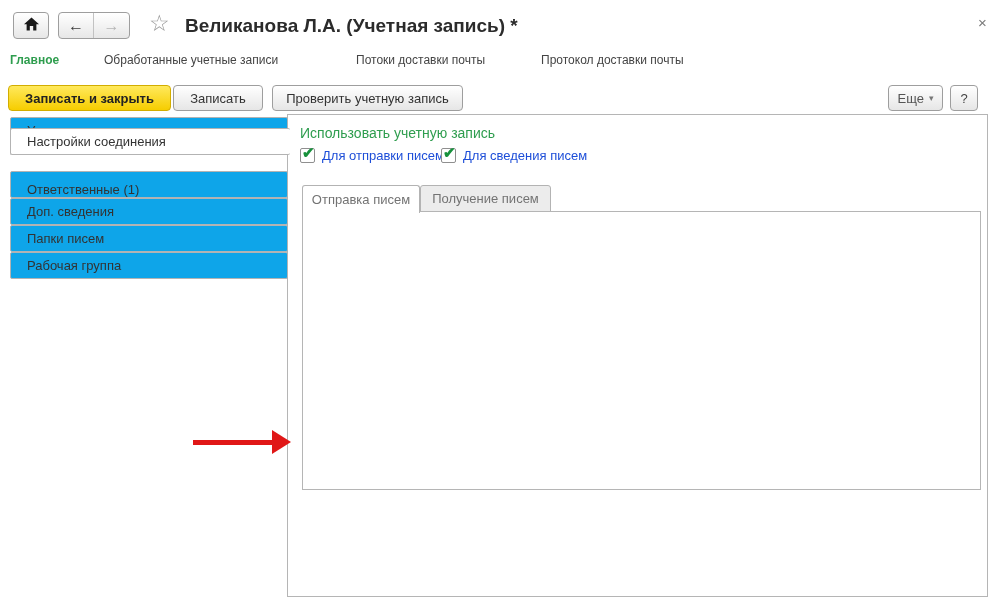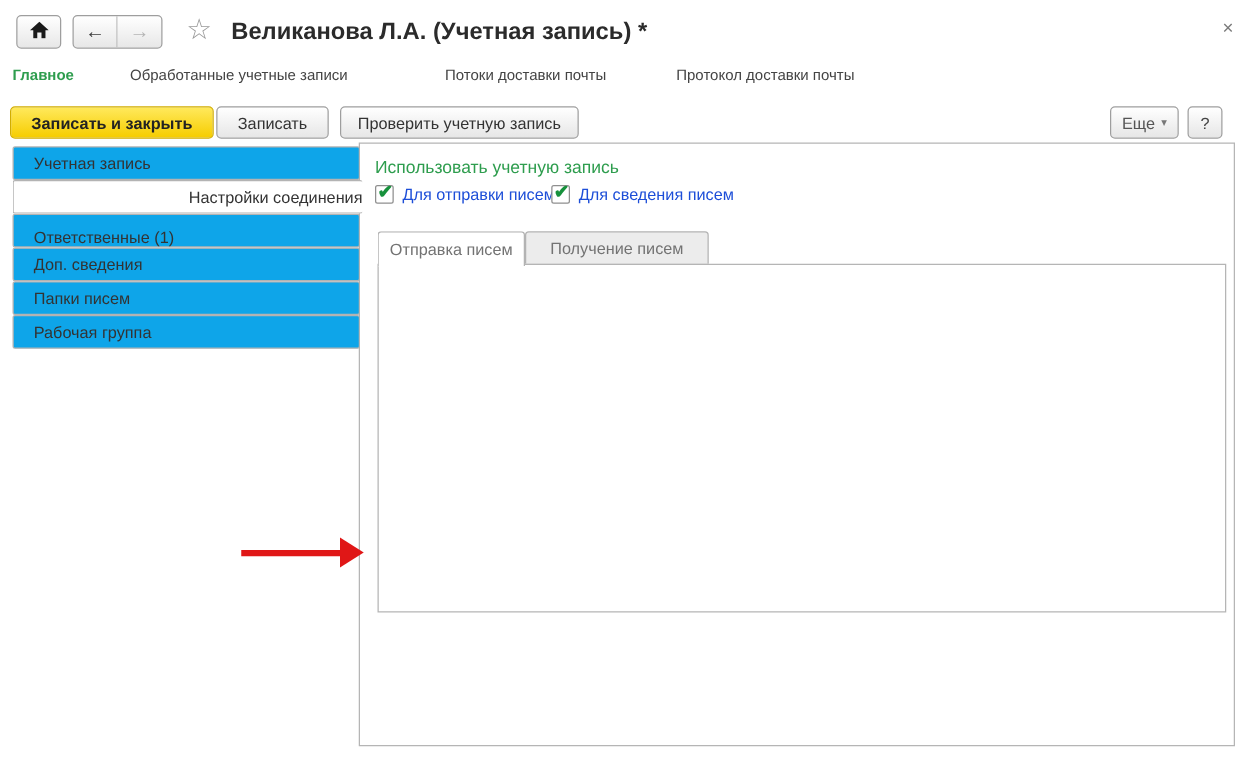--- a/index.html
+++ b/index.html
@@ -62,21 +62,21 @@
   .cb.focused .cb-box { outline:2px solid #e7b52d; outline-offset:1px; }
   .cb-label { color:#1d4ed8; white-space:nowrap; }
 
   #cb-send { left:300px; top:148px; }
   #cb-receive { left:441px; top:148px; }
 
   .htab { position:absolute; top:185px; height:27px; background:#ececec; border:1px solid #b3b3b3;
           border-radius:3px 3px 0 0; display:flex; align-items:center; justify-content:center;
           color:#737373; cursor:pointer; z-index:1; }
   #htab-0 { left:302px; width:118px; }
-  #htab-1 { left:420px; width:147px; }
+  #htab-1 { left:420px; width:131px; }
   .htab.active { background:#fff; border-bottom:none; height:28px; z-index:3; }
 
   #tab-panel { position:absolute; left:302px; top:211px; width:679px; height:279px;
                border:1px solid #b5b5b5; background:#fff; z-index:2; }
 
   .flabel { position:absolute; color:#3a3a3a; white-space:nowrap; }
   .field { position:absolute; height:22px; border:1px solid #999; border-radius:3px; background:#fff;
            font-family:"Liberation Sans", sans-serif; font-size:13px; color:#333; padding:0 6px; }
   #lbl-user { left:313px; top:228px; }
   #fld-user { left:428px; top:224px; width:260px; }
@@ -134,21 +134,21 @@
     <span>Еще</span>
     <span class="dd">▾</span>
   </div>
   <div id="btn-help" class="btn">?</div>
 
   <div id="content-box"></div>
 
   <div class="vtab" style="top:117px;">
     <span>Учетная запись</span>
   </div>
-  <div class="vtab active" style="top:144px;justify-content:flex-end;">
+  <div class="vtab active" style="top:128px;">
     <span>Настройки соединения</span>
   </div>
   <div class="vtab" style="top:171px;align-items:flex-end;">
     <span>Ответственные (1)</span>
   </div>
   <div class="vtab" style="top:198px;">
     <span>Доп. сведения</span>
   </div>
   <div class="vtab" style="top:225px;">
     <span>Папки писем</span>

